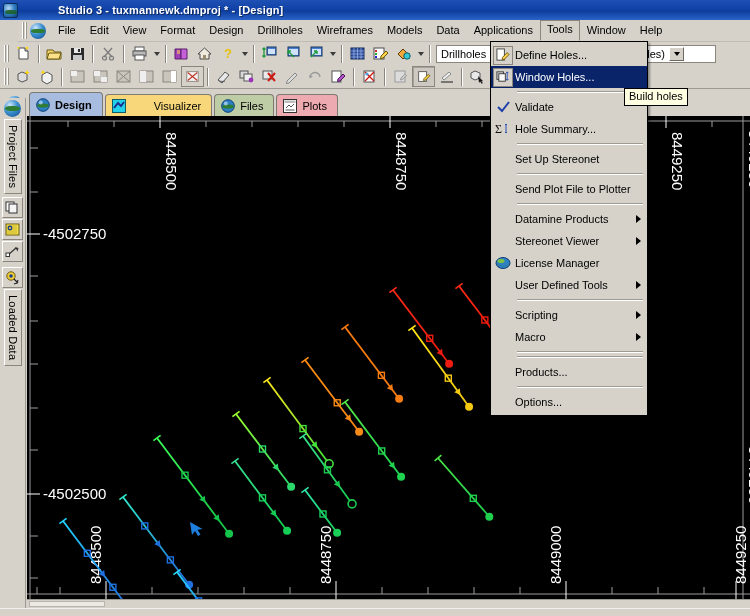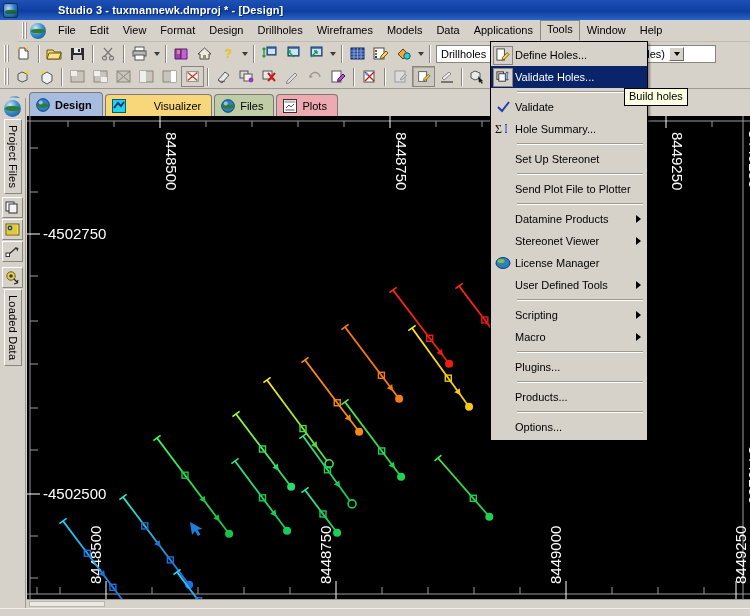--- a/index.html
+++ b/index.html
@@ -933,21 +933,21 @@
     <div class="mrow sel">
       <span class="gutter">
         <span class="icon-frame">
           <svg width="14" height="14" viewBox="0 0 15 15">
               <rect x="1" y="2" width="7" height="8" fill="#e6e6e6" stroke="#333"></rect>
               <rect x="3" y="4" width="7" height="8" fill="#fafafa" stroke="#333"></rect>
               <path d="M12 2v9M10.6 3.4L12 2l1.4 1.4M10.6 9.6L12 11l1.4-1.4" stroke="#2a4fb8" fill="none"></path>
             </svg>
         </span>
       </span>
-      <span class="mlabel">Validate Holes...</span>
+      <span class="mlabel">Window Holes...</span>
     </div>
 
     <div class="msep"></div>
 
     <div class="mrow">
       <span class="gutter">
         <svg width="15" height="13" viewBox="0 0 15 13">
             <path d="M2 6l4 4L13 1" fill="none" stroke="#1c3fa8" stroke-width="2"></path>
           </svg>
       </span>
@@ -1019,24 +1019,20 @@
     </div>
 
     <div class="mrow">
       <span class="gutter"></span>
       <span class="mlabel">Macro</span>
       <span class="sub-arrow"></span>
     </div>
 
     <div class="msep"></div>
 
-    <div class="mrow">
-      <span class="gutter"></span>
-      <span class="mlabel">Plugins...</span>
-    </div>
 
     <div class="msep"></div>
 
     <div class="mrow">
       <span class="gutter"></span>
       <span class="mlabel">Products...</span>
     </div>
 
     <div class="msep"></div>
 

